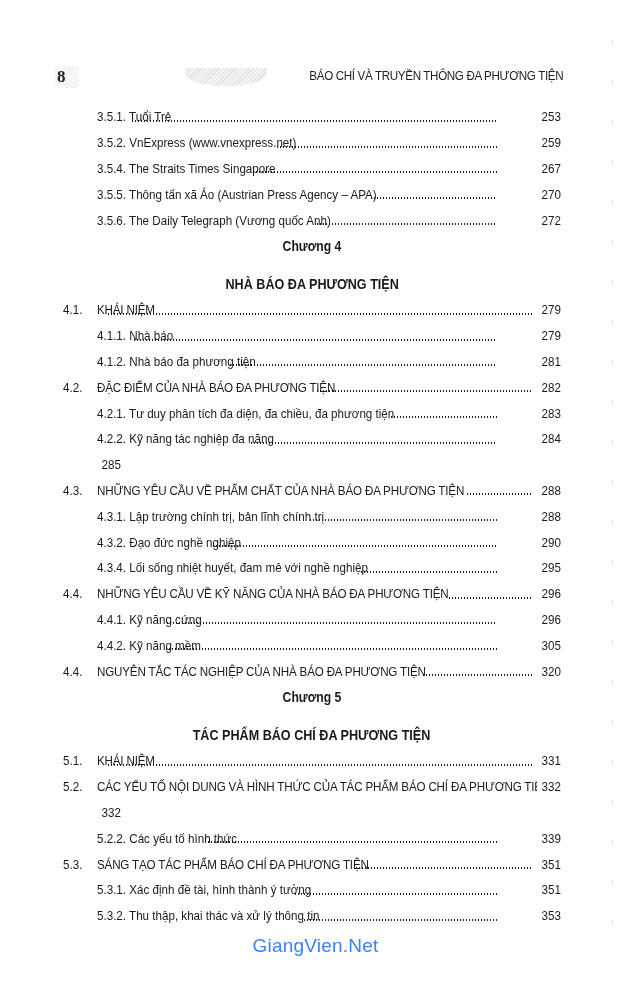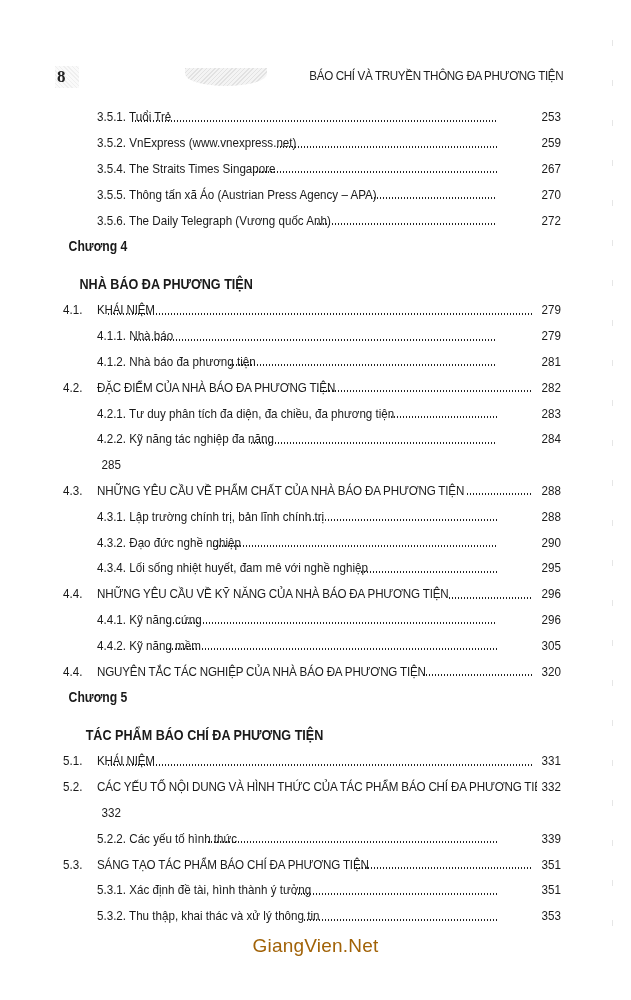--- a/index.html
+++ b/index.html
@@ -111,41 +111,41 @@
     .row .pg {
       flex: 0 0 auto;
       width: 24px;
       text-align: right;
       transform: scaleX(0.86);
       transform-origin: right center;
     }
     .row.upper .label { letter-spacing: -0.2px; }
 
     .chapter {
-      text-align: left;
+      text-align: center;
       font-weight: bold;
       font-size: 14.5px;
       height: 26px;
       line-height: 26px;
       white-space: nowrap;
     }
     .chapter span {
       display: inline-block;
       transform: scaleX(0.84);
     }
     .chapter.title { font-size: 15px; margin-top: 12px; }
 
     .watermark {
       position: absolute;
       left: 0; top: 935px;
       width: 631px;
       text-align: center;
       font-family: "Liberation Sans", sans-serif;
       font-size: 19px;
-      color: #a16207;
+      color: #3b82f6;
       letter-spacing: 0.2px;
     }
   </style>
 </head>
 <body>
 
 <div class="page">
   <div class="scan-edge"></div>
 
   <div class="running-head">

